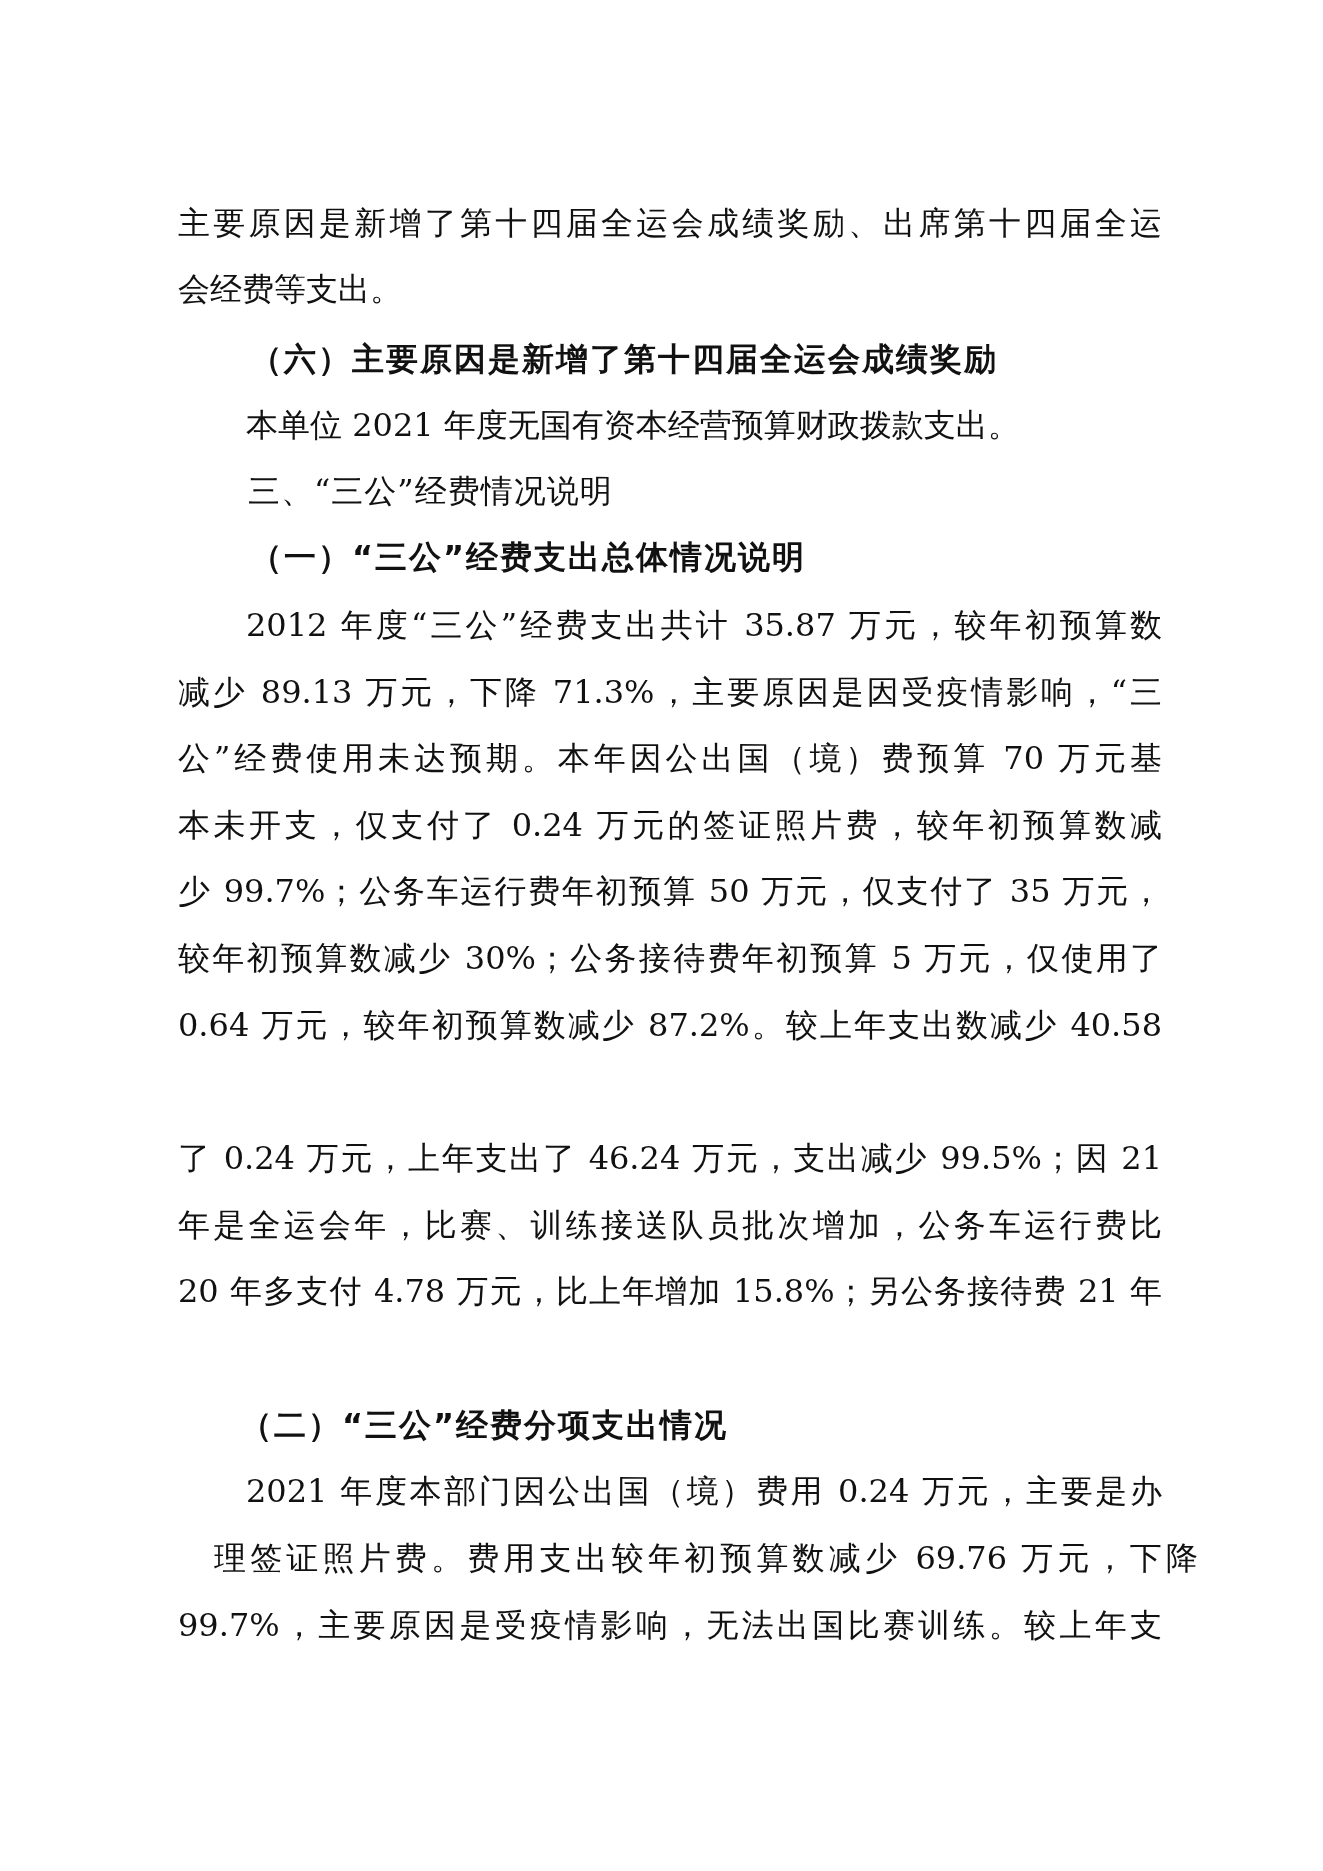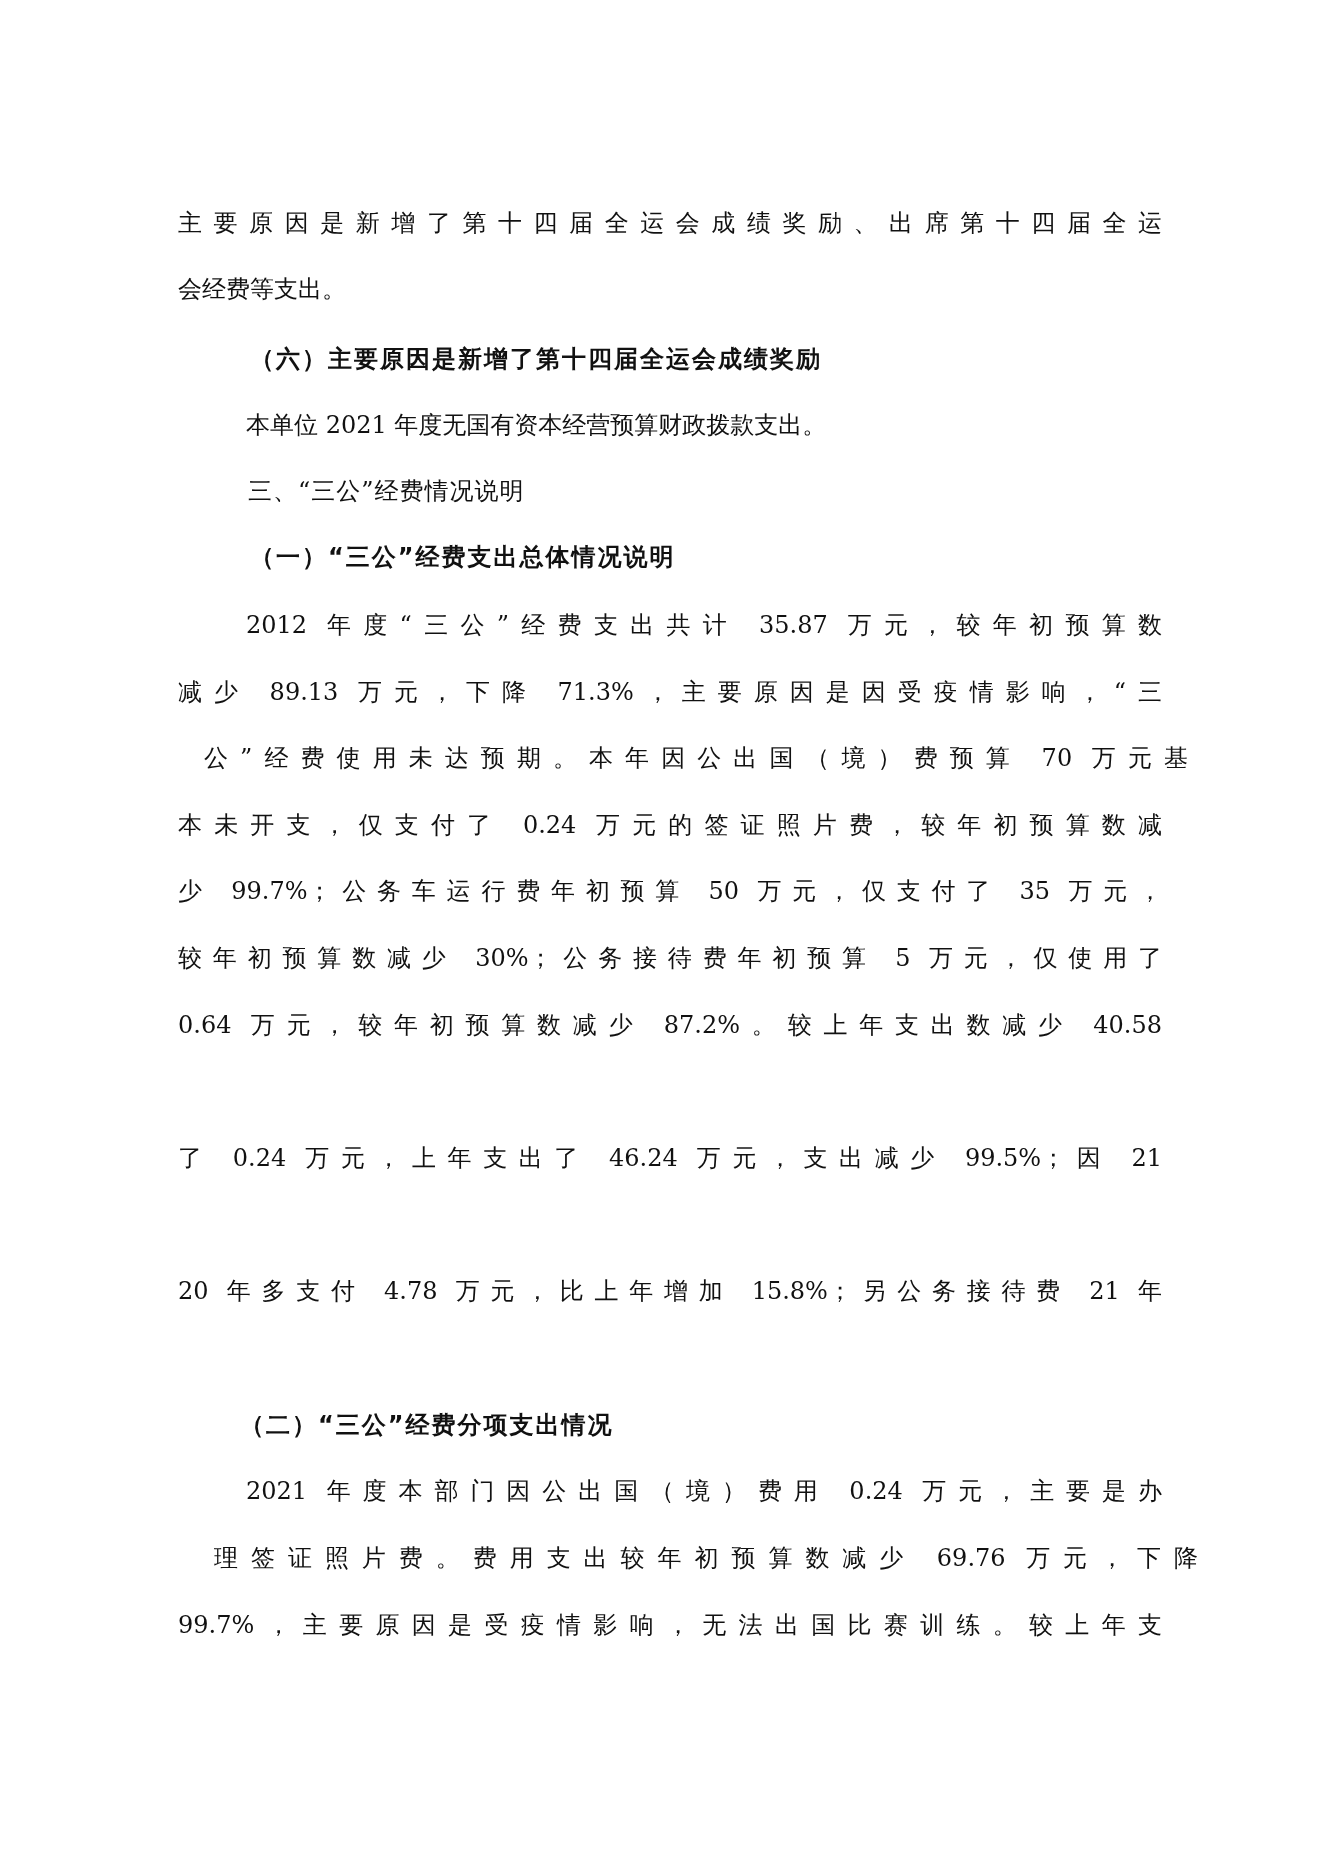--- a/index.html
+++ b/index.html
@@ -21,21 +21,21 @@
       top: 0;
       width: 1323px;
       height: 1871px;
       background: #ffffff;
     }
     .line {
       position: absolute;
       left: 178px;
       width: 984px;
       height: 50px;
-      font-size: 24px;
+      font-size: 32px;
       line-height: 50px;
       white-space: nowrap;
       text-align: justify;
       text-align-last: justify;
       letter-spacing: 0px;
     }
     .line.last {
       text-align-last: left;
     }
     .line.indent {
@@ -70,26 +70,27 @@
 
   <div class="line heading-bold" style="top:334px;">（六）主要原因是新增了第十四届全运会成绩奖励</div>
   <div class="line indent last" style="top:400px;">本单位 2021 年度无国有资本经营预算财政拨款支出。</div>
 
   <div class="line heading-plain" style="top:466px;">三、“三公”经费情况说明</div>
 
   <div class="line heading-bold" style="top:532px;">（一）“三公”经费支出总体情况说明</div>
 
   <div class="line indent" style="top:600px;">2012 年度“三公”经费支出共计 35.87 万元，较年初预算数</div>
   <div class="line" style="top:667px;">减少 89.13 万元，下降 71.3%，主要原因是因受疫情影响，“三</div>
-  <div class="line" style="top:733px;margin-left:26px;">公”经费使用未达预期。本年因公出国（境）费预算 70 万元基</div>
+  <div class="line" style="top:733px;">公”经费使用未达预期。本年因公出国（境）费预算 70 万元基</div>
   <div class="line" style="top:800px;">本未开支，仅支付了 0.24 万元的签证照片费，较年初预算数减</div>
   <div class="line" style="top:866px;">少 99.7%；公务车运行费年初预算 50 万元，仅支付了 35 万元，</div>
   <div class="line" style="top:933px;">较年初预算数减少 30%；公务接待费年初预算 5 万元，仅使用了</div>
   <div class="line" style="top:1000px;">0.64 万元，较年初预算数减少 87.2%。较上年支出数减少 40.58</div>
   <div class="line" style="top:1133px;">了 0.24 万元，上年支出了 46.24 万元，支出减少 99.5%；因 21</div>
+  <div class="line" style="top:1200px;">年是全运会年，比赛、训练接送队员批次增加，公务车运行费比</div>
   <div class="line" style="top:1266px;">20 年多支付 4.78 万元，比上年增加 15.8%；另公务接待费 21 年</div>
 
   <div class="line heading-bold sub2" style="top:1400px;">（二）“三公”经费分项支出情况</div>
 
   <div class="line indent" style="top:1466px;">2021 年度本部门因公出国（境）费用 0.24 万元，主要是办</div>
   <div class="line" style="top:1533px;margin-left:36px;">理签证照片费。费用支出较年初预算数减少 69.76 万元，下降</div>
   <div class="line" style="top:1600px;">99.7%，主要原因是受疫情影响，无法出国比赛训练。较上年支</div>
 
 </div>
 

